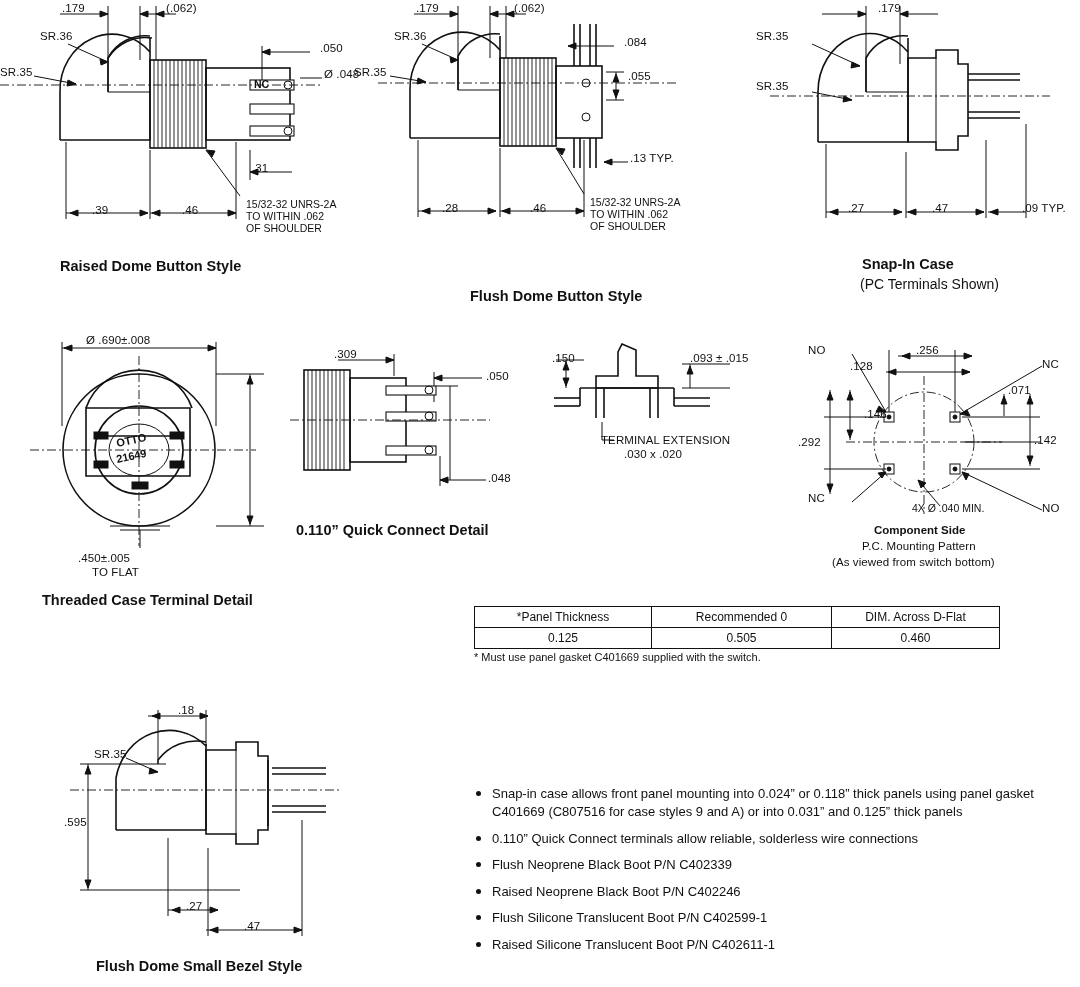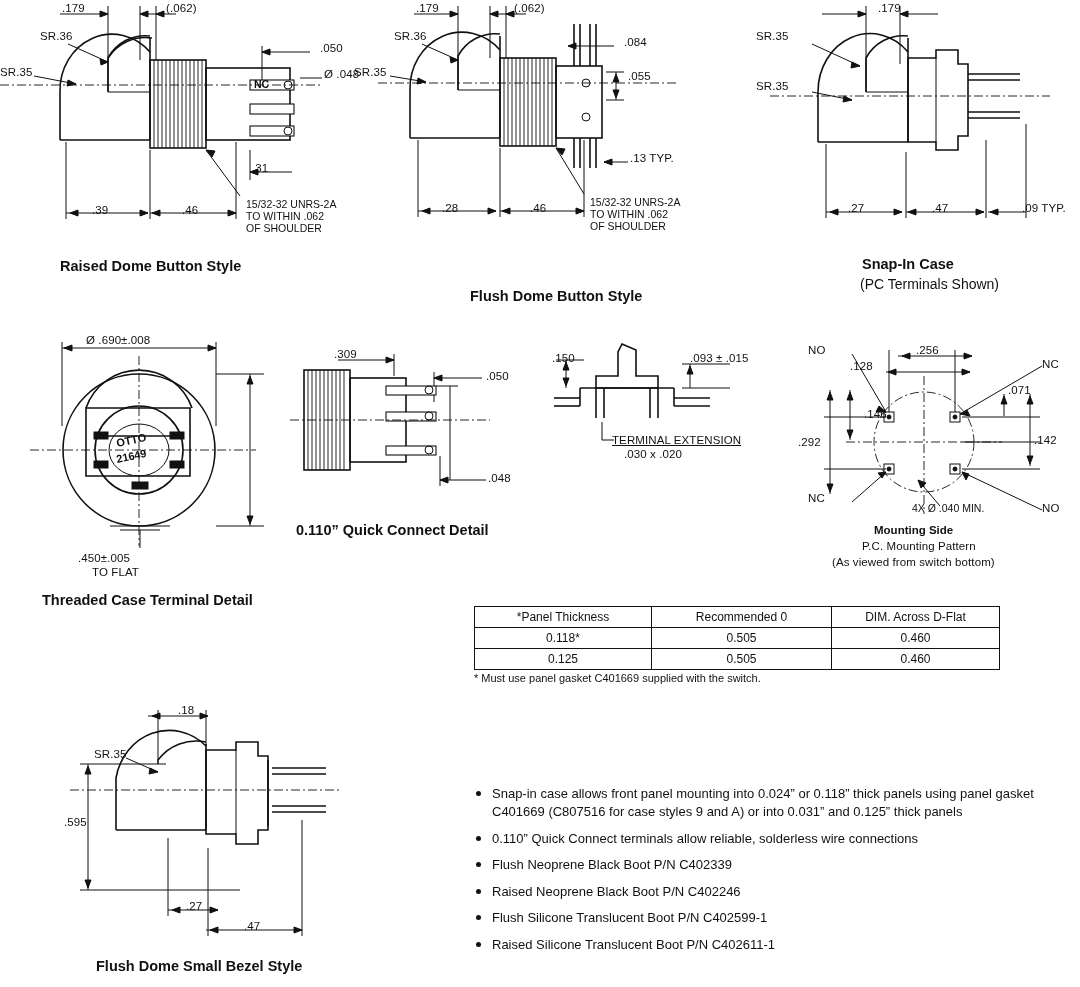--- a/index.html
+++ b/index.html
@@ -391,21 +391,21 @@
       <line class="ln" x1="150" y1="34" x2="150" y2="58"></line>
       <polygon class="fillk" points="150,36 147,44 153,44"></polygon>
       <line class="ln" x1="142" y1="34" x2="190" y2="34"></line>
       <line class="ln" x1="142" y1="58" x2="190" y2="58"></line>
 
       <line class="ln" x1="62" y1="92" x2="62" y2="110"></line>
       <line class="ln" x1="62" y1="110" x2="74" y2="110"></line>
     </svg>
     <div class="abs lbl" style="left:12px;top:22px;">.150</div>
     <div class="abs lbl" style="left:150px;top:22px;">.093 ± .015</div>
-    <div class="abs lbl" style="left:72px;top:104px;text-decoration:underline;">TERMINAL EXTENSION</div>
+    <div class="abs lbl" style="left:61px;top:104px;">TERMINAL EXTENSION</div>
     <div class="abs lbl" style="left:84px;top:118px;">.030 x .020</div>
   </div>
 
   <div class="abs" style="left:790px;top:330px;width:290px;height:260px;">
     <svg width="290" height="260">
 
       <circle class="dash" cx="134" cy="112" r="50"></circle>
       <line class="dash" x1="56" y1="112" x2="212" y2="112"></line>
       <line class="dash" x1="134" y1="46" x2="134" y2="184"></line>
 
@@ -463,21 +463,21 @@
     <div class="abs lbl" style="left:60px;top:30px;">.128</div>
     <div class="abs lbl" style="left:218px;top:54px;">.071</div>
     <div class="abs lbl" style="left:74px;top:78px;">.146</div>
     <div class="abs lbl" style="left:244px;top:104px;">.142</div>
     <div class="abs lbl" style="left:8px;top:106px;">.292</div>
     <div class="abs lbl-sm" style="left:122px;top:172px;">4X Ø .040 MIN.</div>
     <div class="abs lbl" style="left:18px;top:14px;">NO</div>
     <div class="abs lbl" style="left:252px;top:28px;">NC</div>
     <div class="abs lbl" style="left:18px;top:162px;">NC</div>
     <div class="abs lbl" style="left:252px;top:172px;">NO</div>
-    <div class="abs bold11" style="left:84px;top:194px;">Mounting Side</div>
+    <div class="abs bold11" style="left:84px;top:194px;">Component Side</div>
     <div class="abs lbl" style="left:72px;top:210px;">P.C. Mounting Pattern</div>
     <div class="abs lbl" style="left:42px;top:226px;">(As viewed from switch bottom)</div>
   </div>
 
   <div class="abs" style="left:40px;top:690px;width:360px;height:297px;">
     <svg width="360" height="297">
 
       <line class="ln" x1="108" y1="26" x2="168" y2="26"></line>
       <polygon class="fillk" points="112,26 120,23 120,29"></polygon>
       <polygon class="fillk" points="168,26 160,23 160,29"></polygon>
@@ -528,25 +528,20 @@
 
   <div class="abs" style="left:474px;top:606px;width:526px;">
     <table class="tbl" style="width:526px;">
       <tbody>
       <tr>
         <td class="hdr" style="width:178px;">*Panel Thickness</td>
         <td class="hdr" style="width:178px;">Recommended 0</td>
         <td class="hdr" style="width:170px;">DIM. Across D-Flat</td>
       </tr>
       <tr>
-        <td>0.118*</td>
-        <td>0.505</td>
-        <td>0.460</td>
-      </tr>
-      <tr>
         <td>0.125</td>
         <td>0.505</td>
         <td>0.460</td>
       </tr>
     </tbody>
       </table>
     <div class="note">* Must use panel gasket C401669 supplied with the switch.</div>
   </div>
 
   <div class="abs bul" style="left:474px;top:782px;width:596px;">

